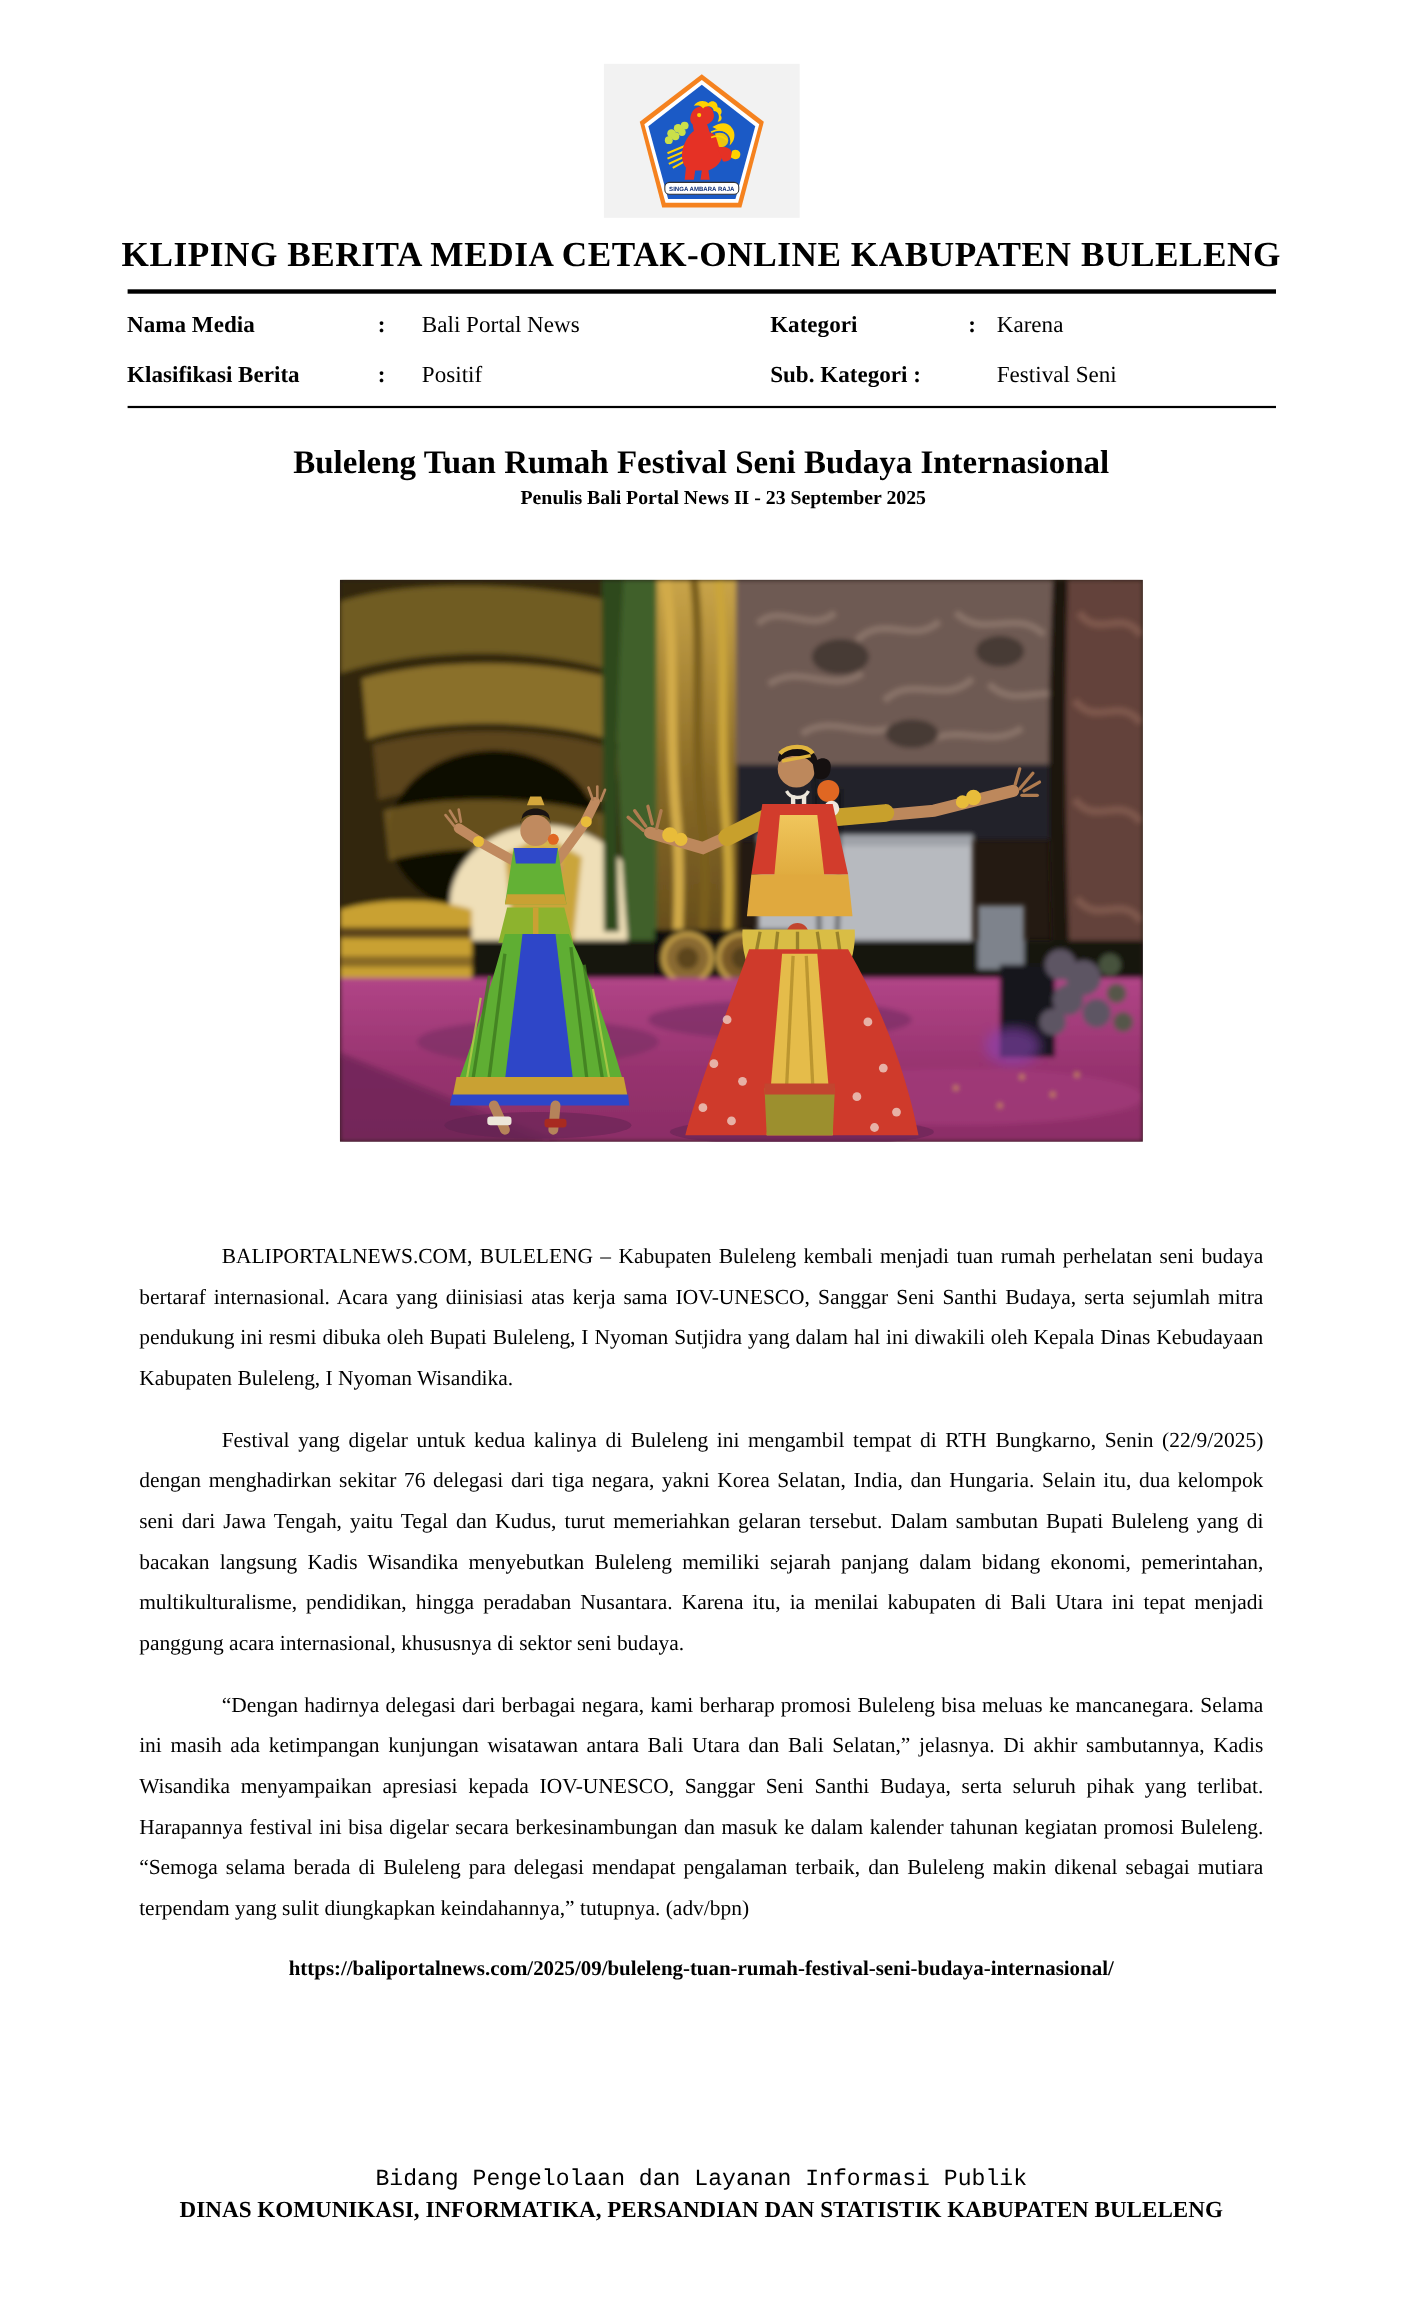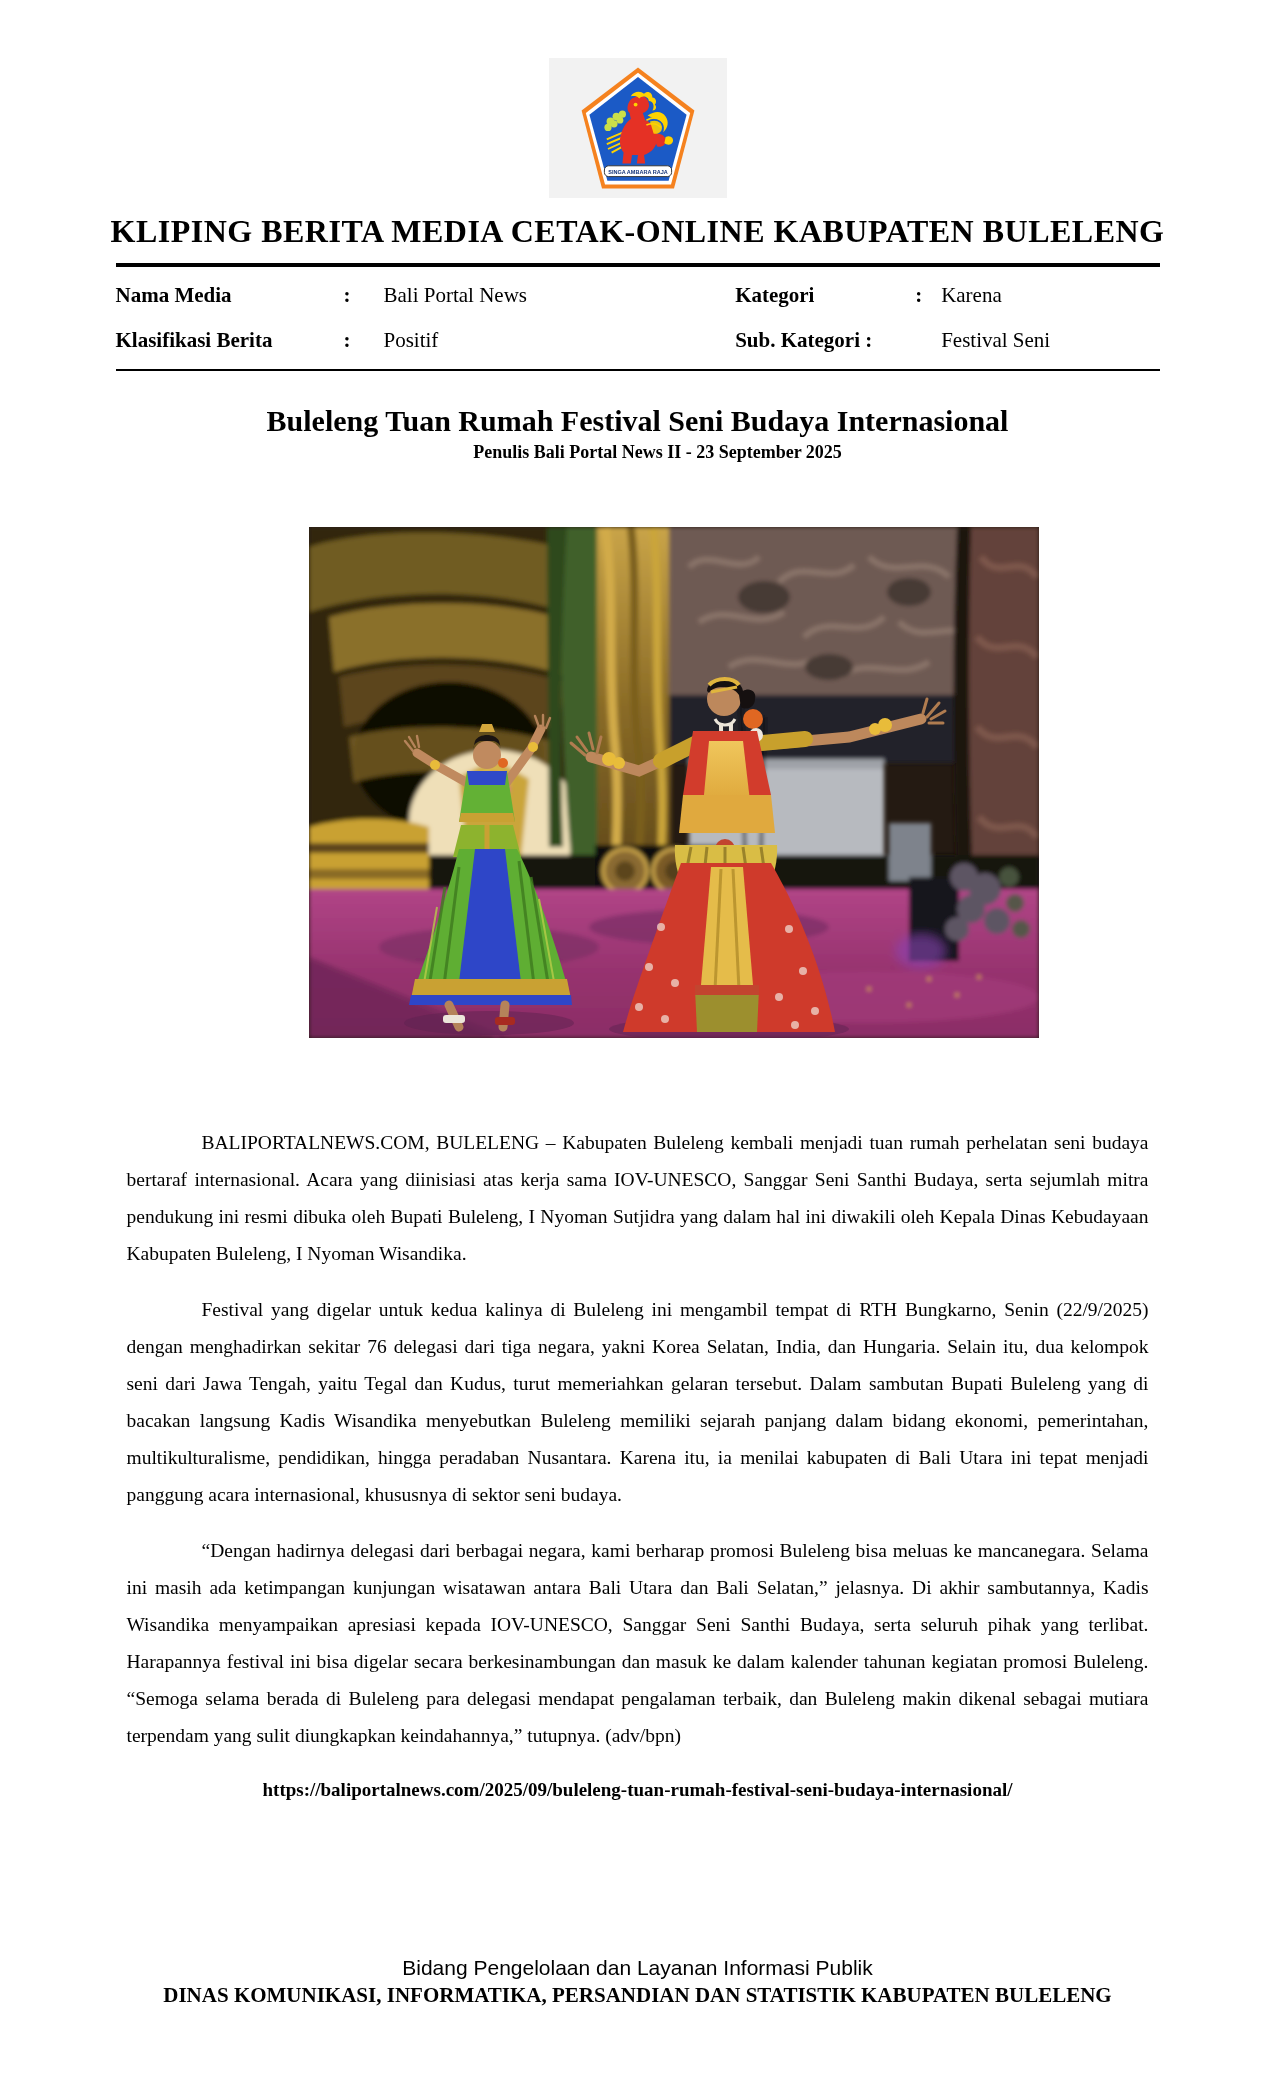--- a/index.html
+++ b/index.html
@@ -18,42 +18,42 @@
   .logo-box { width:178px; height:140px; background:#f2f2f2; display:flex; align-items:center; justify-content:center; }
   .doc-title {
     margin-top:15px;
     text-align:center;
     font-size:32px; font-weight:bold;
     letter-spacing:0.5px;
   }
   .rule-thick { margin:13px 57px 0 57px; height:4px; background:#000; }
   .rule-thin  { margin:6px 57px 0 57px; height:2px; background:#000; }
   
-  .meta { margin:6px 57px 0 57px; display:grid; grid-template-columns:56% 44%; font-size:21px;gap:35px; }
+  .meta { margin:6px 57px 0 57px; display:grid; grid-template-columns:56% 44%; font-size:21px; }
   .meta-col { display:flex; flex-direction:column; }
   .meta-row { display:grid; height:45px; align-items:center; }
   .meta-col.left  .meta-row { grid-template-columns:228px 40px auto; }
   .meta-col.right .meta-row { grid-template-columns:180px 26px auto; }
   .meta-label { font-weight:bold; }
   .meta-sep { font-weight:bold; }
   .meta-value { font-weight:normal; }
   
   .article-title { margin-top:33px; text-align:center; font-size:30px; font-weight:bold; }
   .byline { margin-top:4px; text-align:center; font-size:18px; font-weight:bold;padding-left:40px; }
   
   .photo { display:block; margin:64px 0 0 250px; width:730px; height:511px; }
   .photo svg { display:block; width:730px; height:511px; }
   
   .body-text { margin-top:86px; padding:0 68px; font-size:19.5px; line-height:37px; text-align:justify; }
   .body-text p { text-indent:75px; }
   .body-text p + p { margin-top:19px; }
   .source-url { margin-top:25px; padding:0 58px; font-size:19px; font-weight:bold;text-align:center; }
   
   .footer { position:absolute; top:1956px; left:0; width:100%; text-align:center; }
-  .footer-line1 { font-family:Liberation Sans, sans-serif; font-size:21px; }
+  .footer-line1 { font-family:Liberation Mono, monospace; font-size:21px;margin-top:14px; }
   .footer-line2 { margin-top:3px; font-size:21px; font-weight:bold; }
 </style>
 </head>
 <body>
 
 <div class="page">
 
   <div class="logo-wrap">
     <div class="logo-box">
       <svg width="120" height="126" viewBox="0 0 100 105">

